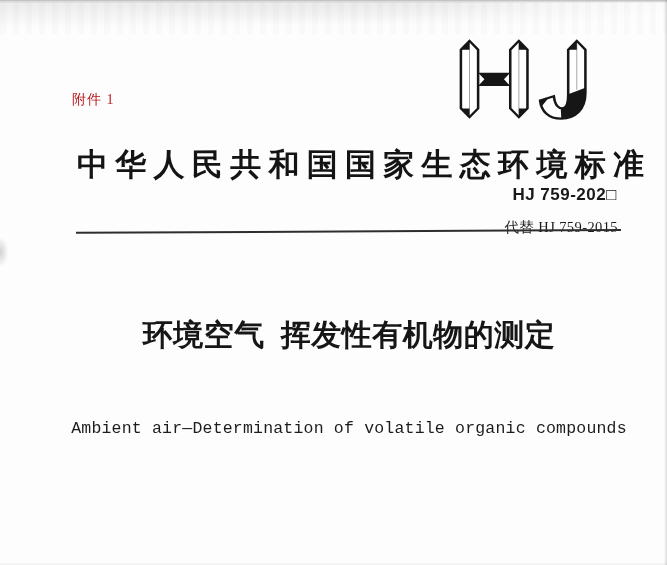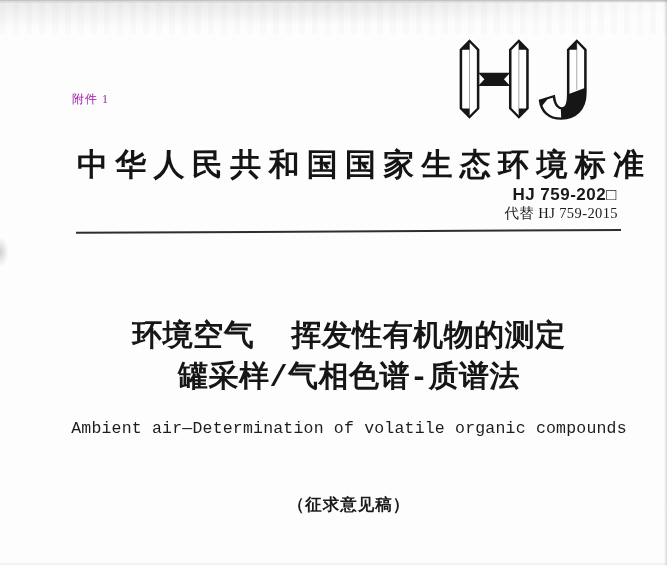--- a/index.html
+++ b/index.html
@@ -22,46 +22,46 @@
       repeating-linear-gradient(90deg,rgba(0,0,0,.015) 0 6px,rgba(0,0,0,0) 6px 13px);}
   .scan-right-edge{top:0;right:0;width:3px;height:100%;
     background:linear-gradient(90deg,rgba(0,0,0,0),rgba(0,0,0,.14));}
   .scan-bottom-edge{bottom:0;left:0;width:100%;height:3px;
     background:linear-gradient(0deg,rgba(0,0,0,.06),rgba(0,0,0,0));}
   .scan-left-blob{left:0;top:238px;width:8px;height:28px;
     background:radial-gradient(ellipse at 0% 50%,rgba(0,0,0,.18),transparent 75%);}
   
   .attachment{
     position:absolute;left:72px;top:91px;
-    font-size:12px;letter-spacing:1px;color:#a21caf;
+    font-size:14px;letter-spacing:1px;color:#b91c1c;
   }
   .logo{position:absolute;left:450px;top:37px;width:140px;height:88px;}
   .logo svg{display:block;width:100%;height:100%;}
   .sr{position:absolute;width:1px;height:1px;overflow:hidden;clip:rect(0 0 0 0);white-space:nowrap;}
   .heading{
     position:absolute;left:77px;top:144px;width:567px;
     font-size:31px;font-weight:700;color:#141414;
     display:flex;justify-content:space-between;white-space:nowrap;
   }
   .std-num{
     position:absolute;right:50px;top:185px;
     font-size:17px;font-weight:700;letter-spacing:.5px;color:#191919;
     font-family:Liberation Sans, sans-serif;
   }
   .replaces{
-    position:absolute;right:49px;top:204px;
+    position:absolute;right:49px;top:218px;
     font-size:14.5px;letter-spacing:.4px;color:#1d1d1d;
   }
   .rule{
     position:absolute;left:76px;top:229px;width:545px;height:2px;
     background:#2e2e2e;transform:rotate(-.3deg);transform-origin:right center;
   }
   .centered{position:absolute;left:31px;width:636px;text-align:center;}
   .title-cn{
-    font-family:Liberation Mono, monospace;
+    font-family:Liberation Serif, serif;
     font-size:30px;font-weight:700;color:#161616;
     letter-spacing:.5px;white-space:pre;
   }
   .title-cn.l1{top:315px;}
   .title-cn.l2{top:356px;}
   .title-en{font-size:16.5px;color:#1c1c1c;letter-spacing:.2px;}
   .title-en.l1{top:419px;font-family:Liberation Mono, monospace;}
   .title-en.l2{top:458px;}
   .draft{
     top:494px;
@@ -124,18 +124,16 @@
       <span>标</span>
       <span>准</span>
     </div>
 
   <div class="std-num">HJ 759-202□</div>
   <div class="replaces">代替 HJ 759-2015</div>
 
   <div class="rule"></div>
 
   <div class="centered title-cn l1">环境空气  挥发性有机物的测定</div>
-  <div class="centered title-cn l2">罐采样/气相色谱-质谱法</div>
   <div class="centered title-en l1">Ambient air—Determination of volatile organic compounds</div>
 
-  <div class="centered draft">（征求意见稿）</div>
 
 </div>
 
 </body></html>

